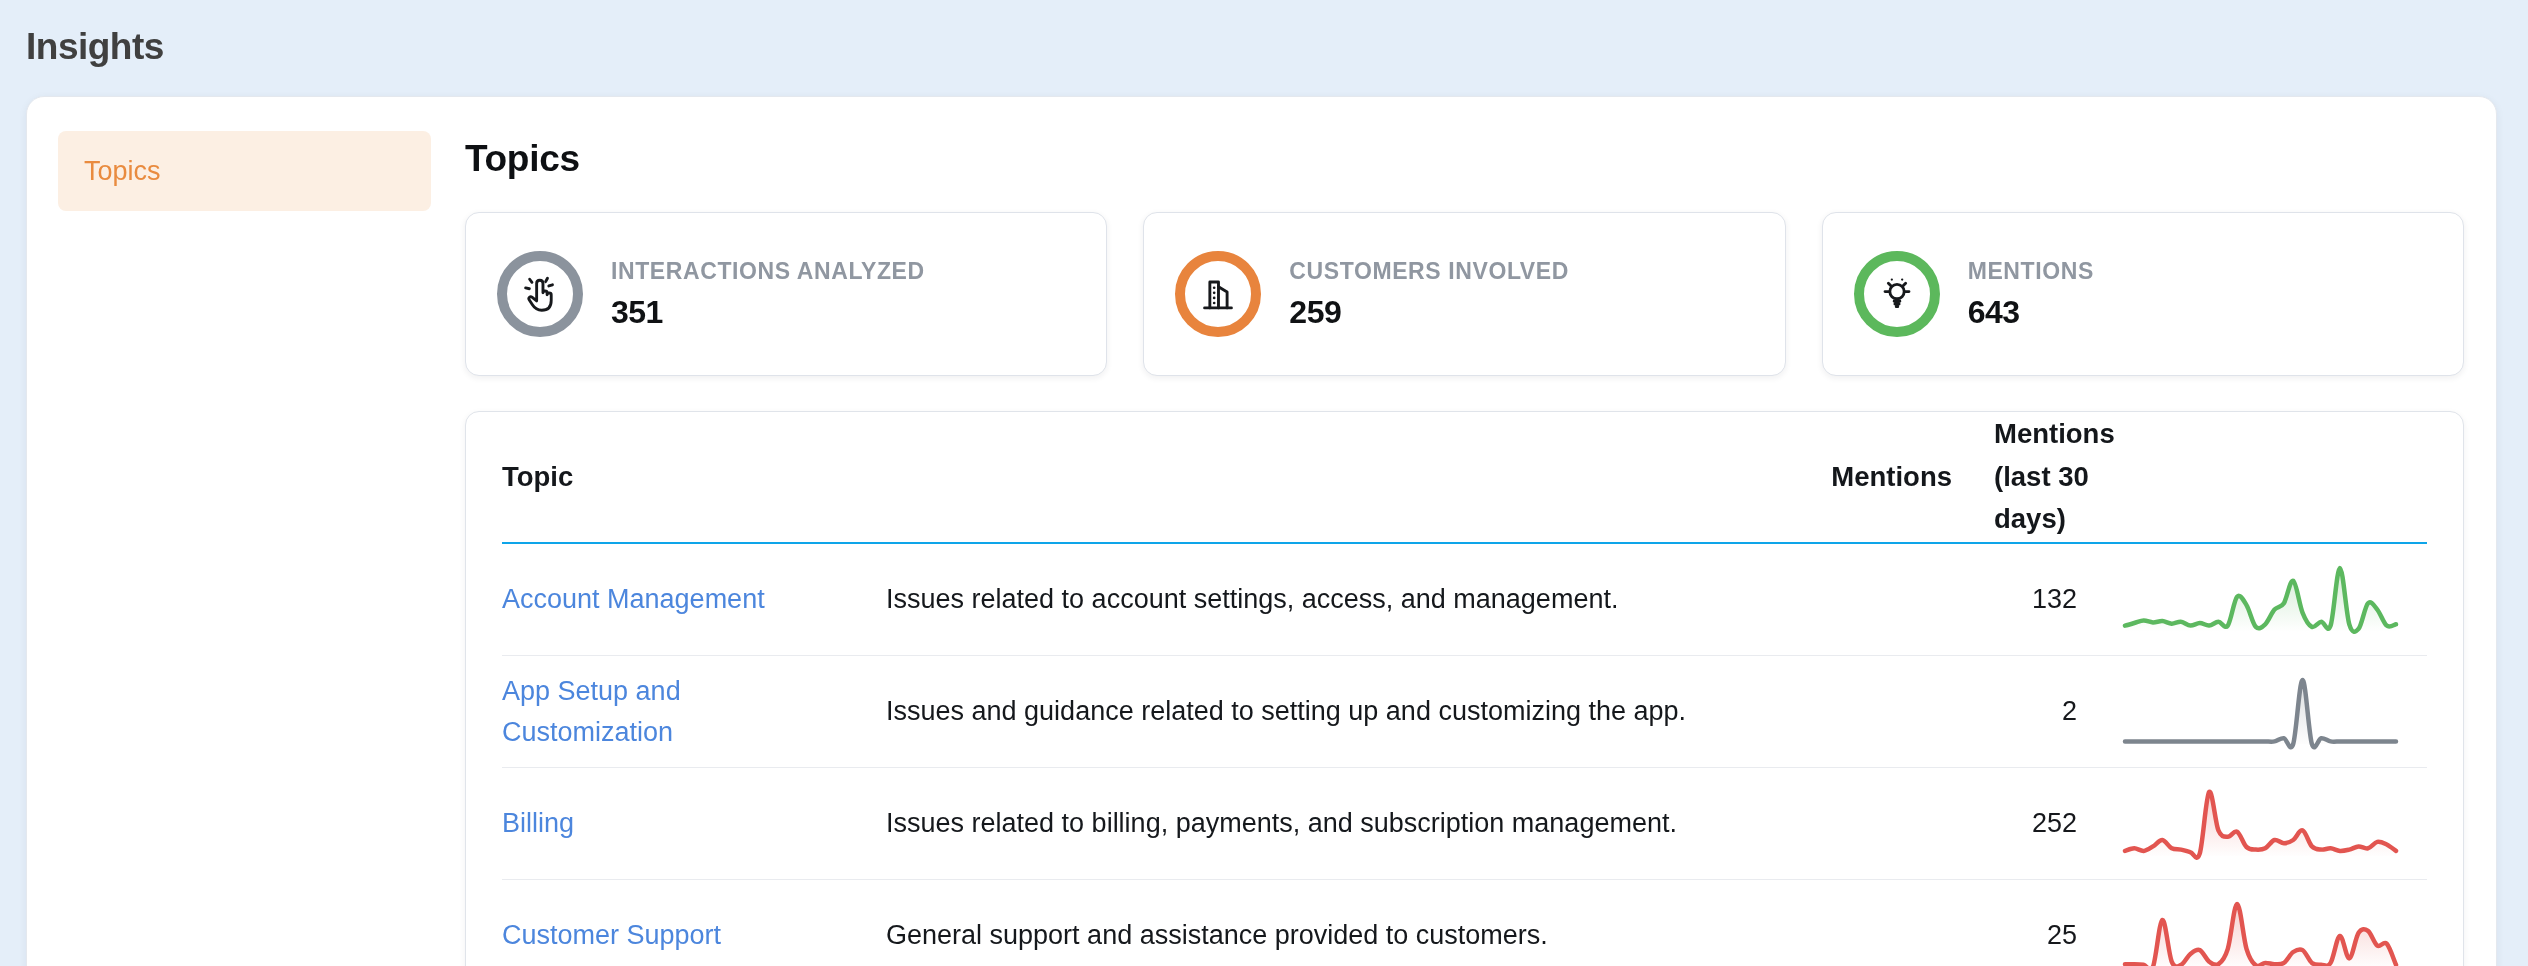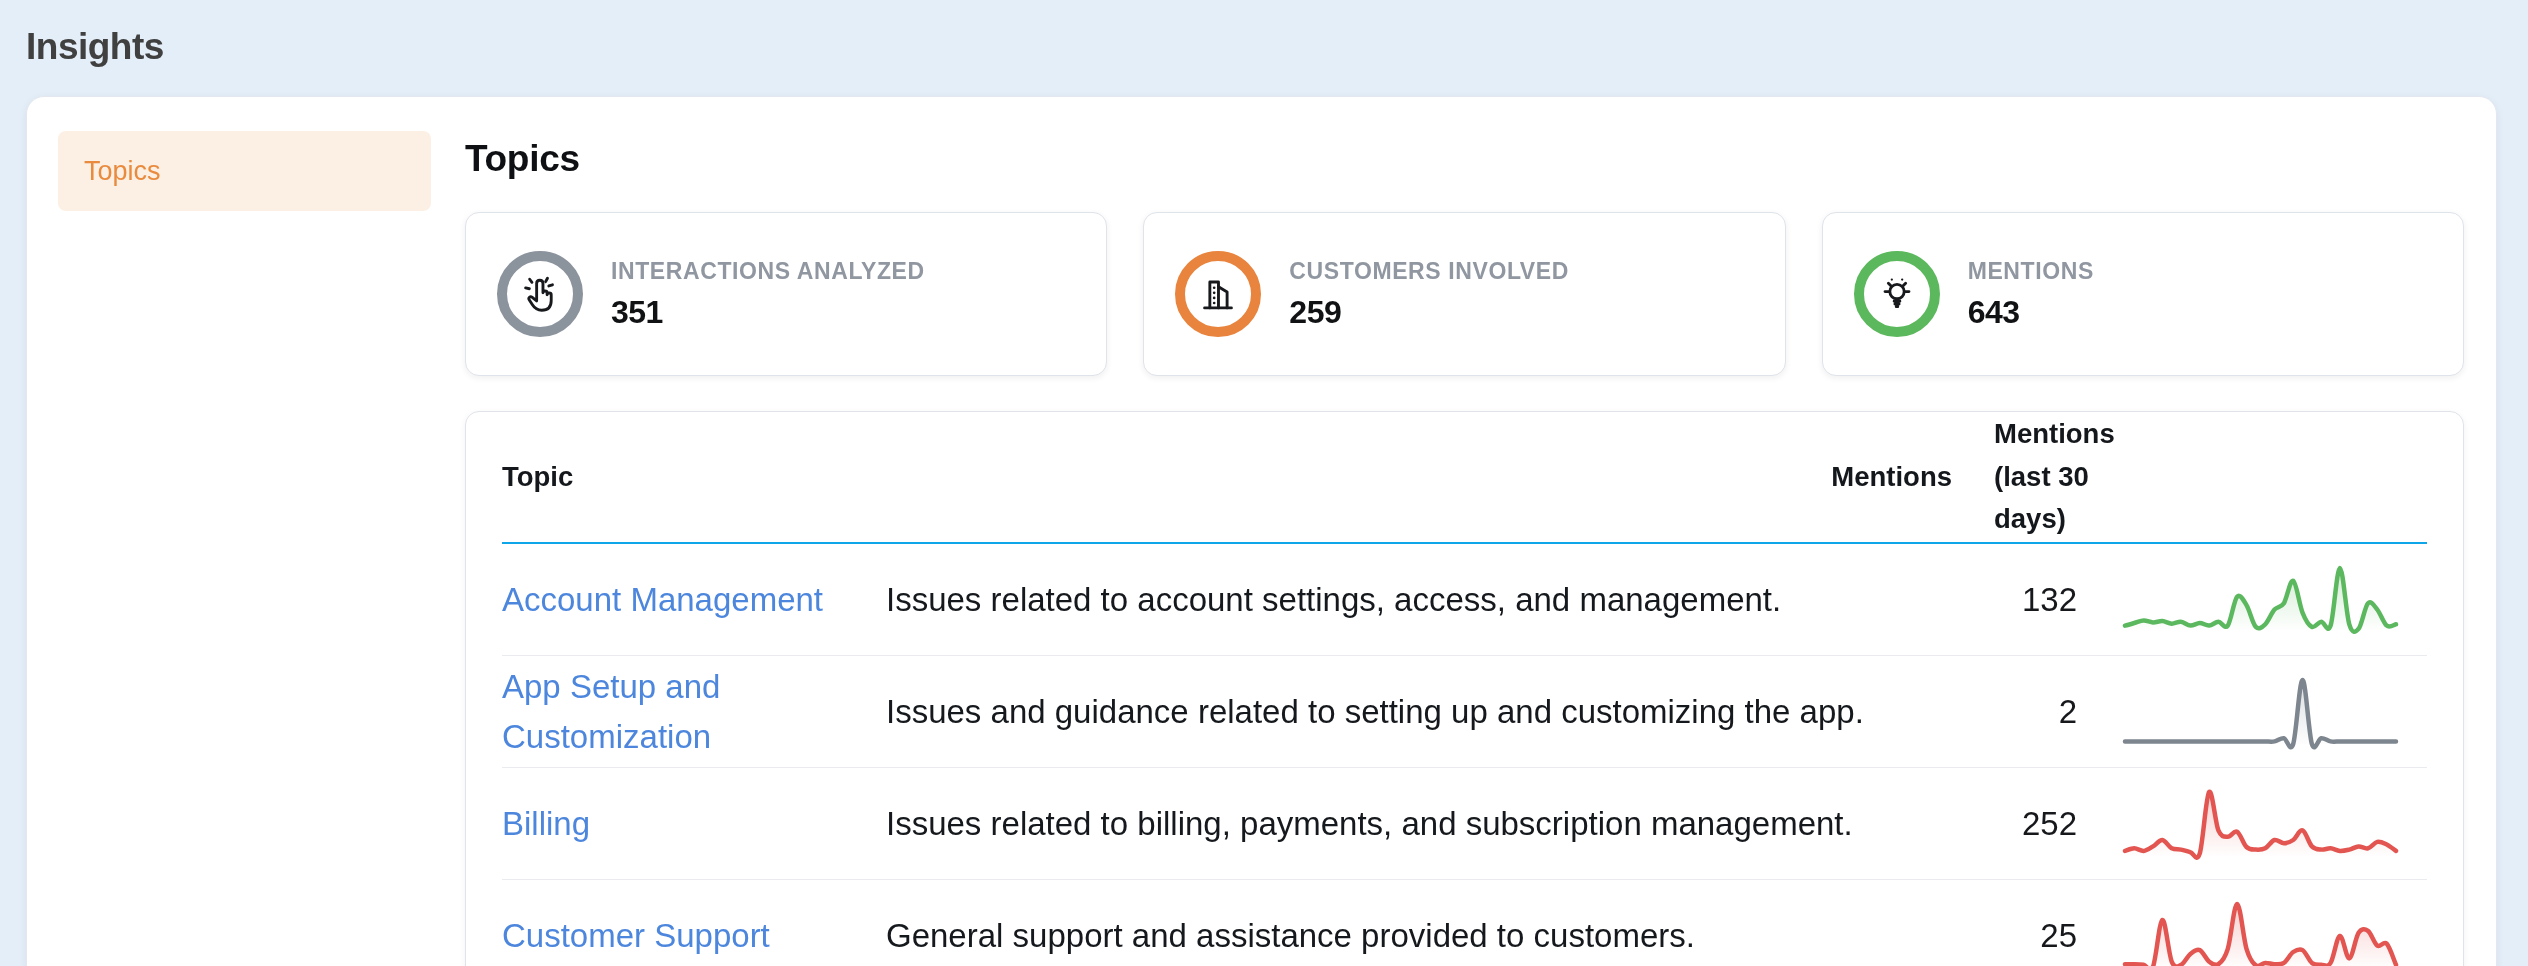--- a/index.html
+++ b/index.html
@@ -49,21 +49,21 @@
     border:1.5px solid #e0e4ea;border-radius:14px;box-shadow:0 2px 6px rgba(23,32,49,.06);
     padding:0 36px;box-sizing:border-box;overflow:hidden;
   }
   .thead,.trow{
     display:grid;grid-template-columns:384px 1066px 125px 1fr;align-items:center;
   }
   .thead{height:130px;border-bottom:2px solid #0ea5e9;font-weight:700;font-size:27.5px;color:#14171b;}
   .th-mentions{text-align:right;}
   .th-trend{padding-left:42px;line-height:1.55;}
   .th-trend span{display:inline-block;max-width:260px;}
-  .trow{min-height:111px;border-bottom:1.5px solid #e9ebef;font-size:33px;color:#15181c;}
+  .trow{min-height:111px;border-bottom:1.5px solid #e9ebef;font-size:27px;color:#15181c;}
   .cell-topic{padding-right:44px;line-height:1.5;}
   .cell-topic a{color:#4c86dd;text-decoration:none;cursor:pointer;}
   .cell-mentions{text-align:right;color:#16181c;}
   .cell-trend{padding-left:42px;display:flex;align-items:center;}
   .spark{display:block;}
   .icon-svg{stroke:#17191c;stroke-width:3;fill:none;stroke-linecap:round;stroke-linejoin:round;}
   .icon-svg .dot{fill:#17191c;stroke:none;}
 </style>
 </head>
 <body>

